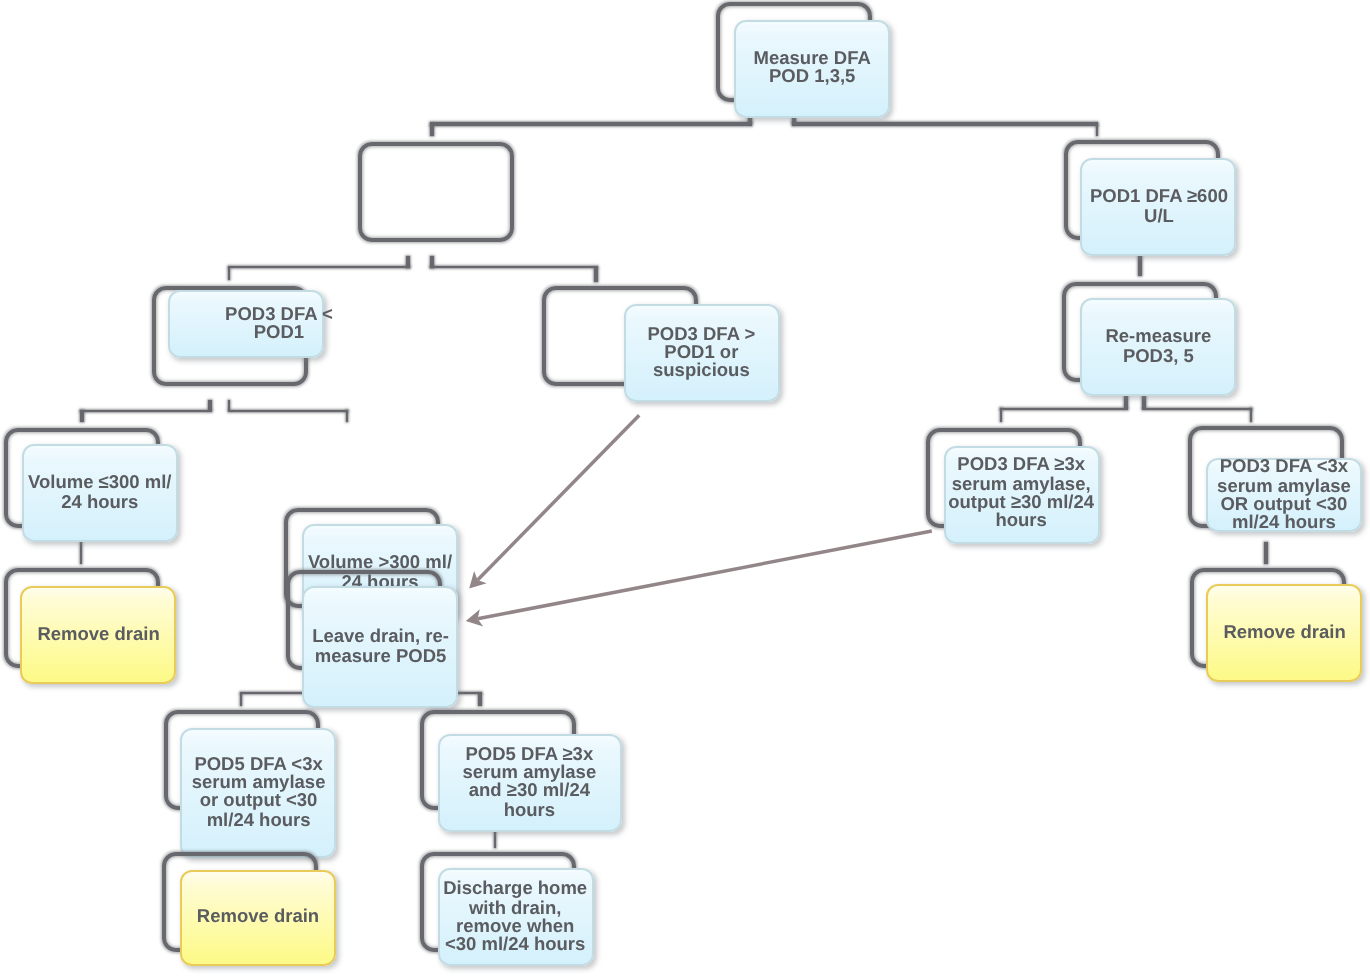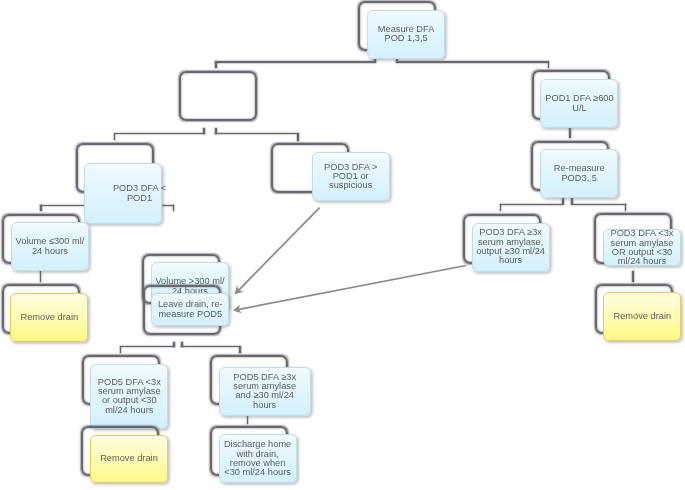--- a/index.html
+++ b/index.html
@@ -8,21 +8,21 @@
        font-family:"Liberation Sans",sans-serif;}
   #canvas{position:relative;width:685px;height:490px;background:#fff;}
   #blurwrap{position:absolute;left:0;top:0;width:685px;height:490px;}
   .node{position:absolute;}
   .shadowbox{position:absolute;left:0;top:0;border:2px solid #68696e;
              border-radius:7px;box-sizing:border-box;background:transparent;
              box-shadow:0 0 1.5px 0.15px rgba(104,105,110,0.58),
                         inset 0 0 1.9px 0.25px rgba(104,105,110,0.70);}
   .facebox{position:absolute;border-radius:6px;box-sizing:border-box;
            display:flex;align-items:center;justify-content:center;
-           text-align:center;}
+           text-align:center;font-weight:bold;}
   .facebox.blue{background:linear-gradient(to bottom,#f4fcff 0%,#eaf8fd 14%,#d6f1fc 92%,#d3f1fc 100%);
                 border:1px solid #c3dce4;
                 box-shadow:1.1px 1.4px 2.6px rgba(116,120,126,0.40);}
   .facebox.yellow{background:linear-gradient(to bottom,#fffeec 0%,#fffcd6 12%,#fdfa8d 92%,#fdfa8a 100%);
                   border:1px solid #e8cb58;
                   box-shadow:1.1px 1.4px 2.6px rgba(116,120,126,0.40);}
   .label{color:#5a5c60;font-size:9.25px;line-height:9.35px;
          white-space:pre;padding:0 1px;}
   .ln{position:absolute;background:#66686d;box-shadow:0 0 1.2px 0.35px rgba(102,104,109,0.80);}
   svg.arrows{position:absolute;left:0;top:0;width:685px;height:490px;overflow:visible;}
@@ -92,21 +92,21 @@
       </div>
       <div class="node" style="left: 531.7px; top: 70.3px; width: 86.8px; height: 57.7px;">
         <div class="shadowbox" style="width: 78px; height: 50.2px;"></div>
         <div class="facebox blue" style="left: 8.8px; top: 8.8px; width: 78px; height: 48.9px;">
           <div class="label"><span>POD1 DFA ≥600</span>
 <span>U/L</span></div>
         </div>
       </div>
       <div class="node" style="left: 75.7px; top: 143.1px; width: 86.8px; height: 57.7px;">
         <div class="shadowbox" style="width: 78px; height: 50.2px;"></div>
-        <div class="facebox blue" style="left: 8.8px; top: 20px; width: 78px; height: 61px; padding-left: 32px;">
+        <div class="facebox blue" style="left: 8.8px; top: 2px; width: 78px; height: 34px; padding-left: 32px;">
           <div class="label"><span>POD3 DFA &lt;</span>
 <span>POD1</span></div>
         </div>
       </div>
       <div class="node" style="left: 270.9px; top: 143.3px; width: 86.8px; height: 57.7px;">
         <div class="shadowbox" style="width: 78px; height: 50.2px;"></div>
         <div class="facebox blue" style="left: 8.8px; top: 8.8px; width: 78px; height: 48.9px; margin-left: 32px;">
           <div class="label"><span>POD3 DFA &gt;</span>
 <span>POD1 or</span>
 <span>suspicious</span></div>
@@ -152,21 +152,21 @@
         </div>
       </div>
       <div class="node" style="left: 1.5px; top: 284.1px; width: 86.8px; height: 57.7px;">
         <div class="shadowbox" style="width: 78px; height: 50.2px;"></div>
         <div class="facebox yellow" style="left: 8.8px; top: 8.8px; width: 78px; height: 48.9px;">
           <div class="label"><span>Remove drain</span></div>
         </div>
       </div>
       <div class="node" style="left: 142.5px; top: 284.5px; width: 86.8px; height: 57.7px;">
         <div class="shadowbox" style="width: 78px; height: 50.2px;"></div>
-        <div class="facebox blue" style="left: 8.8px; top: 8.8px; width: 78px; height: 33px;">
+        <div class="facebox blue" style="left: 8.8px; top: 8.8px; width: 78px; height: 61px;">
           <div class="label"><span>Leave drain, re-</span>
 <span>measure POD5</span></div>
         </div>
       </div>
       <div class="node" style="left: 594.5px; top: 283.7px; width: 86.8px; height: 57.7px;">
         <div class="shadowbox" style="width: 78px; height: 50.2px;"></div>
         <div class="facebox yellow" style="left: 8.8px; top: 8.8px; width: 78px; height: 48.9px;">
           <div class="label"><span>Remove drain</span></div>
         </div>
       </div>

